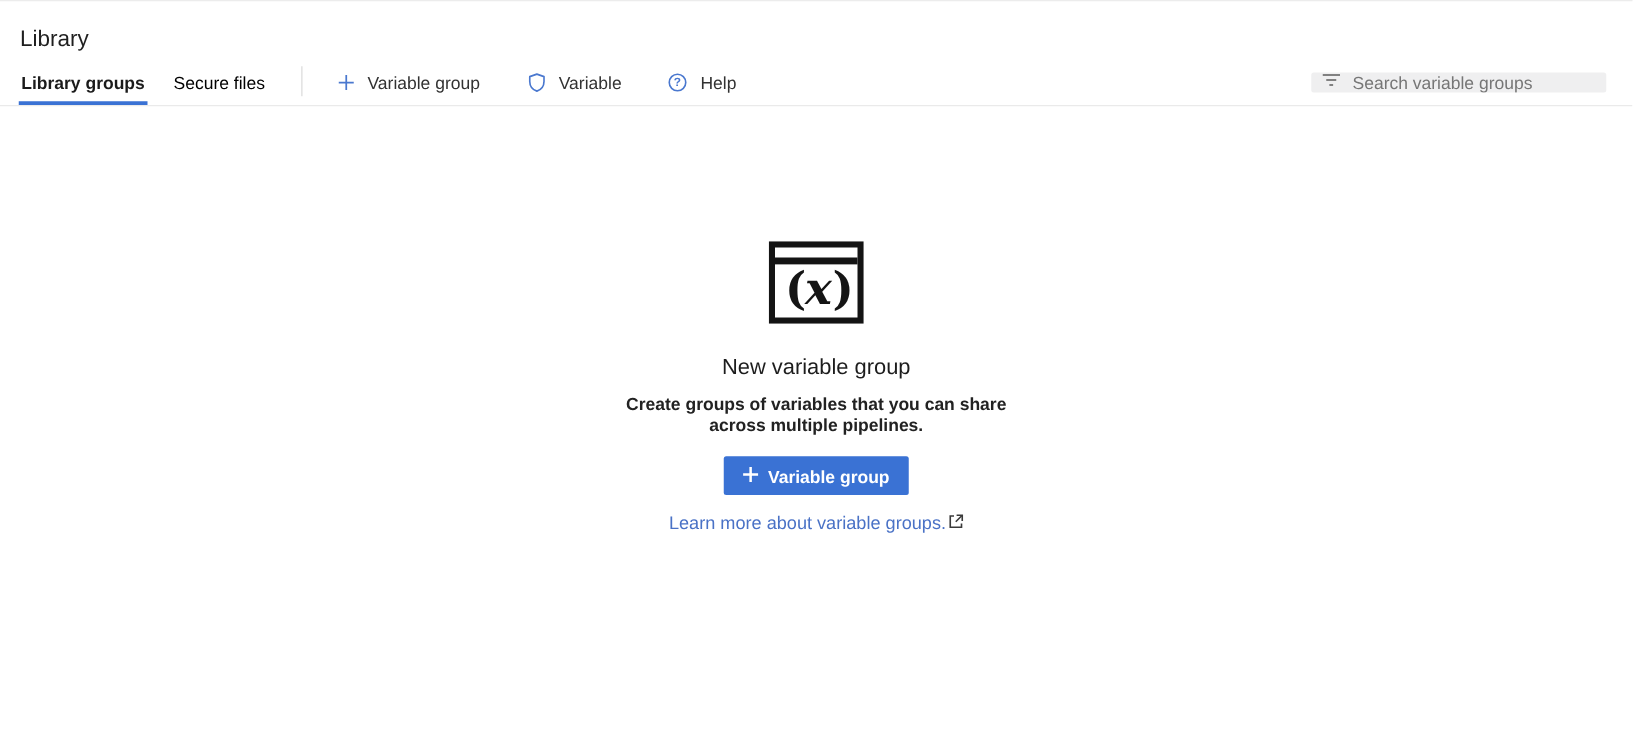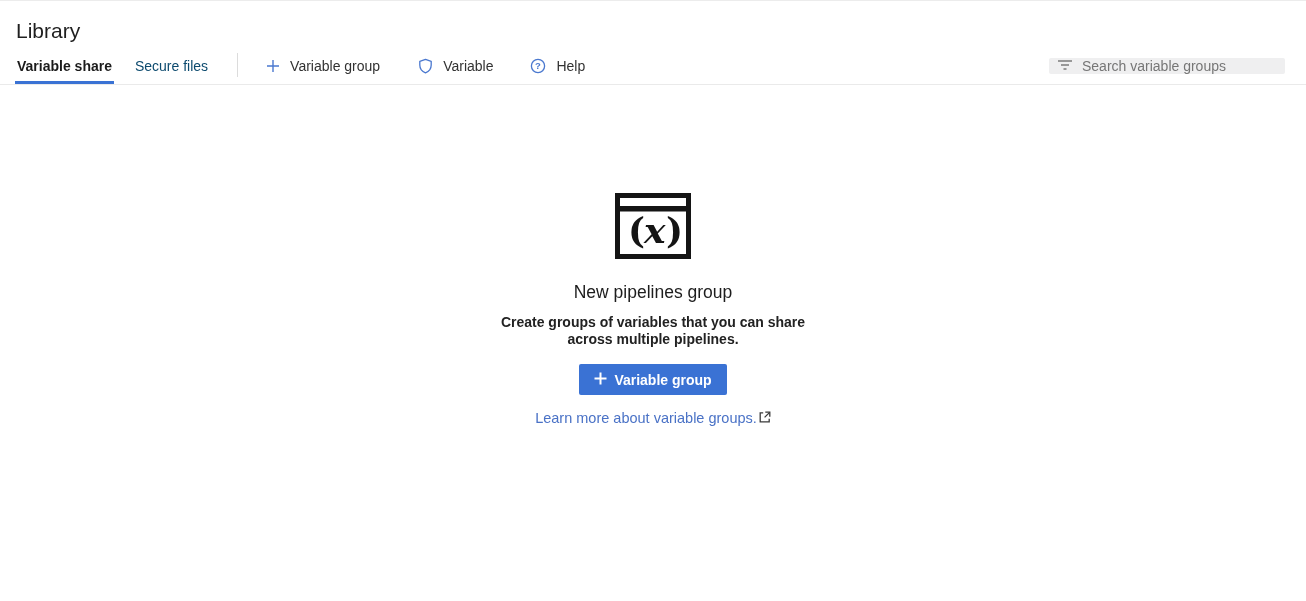--- a/index.html
+++ b/index.html
@@ -9,40 +9,40 @@
     font-family: "Liberation Sans", sans-serif;
     color: #252525;
     border-top: 1px solid #ececec;
     overflow: hidden;
   }
 
   
   .header { padding-top: 19px; }
   .page-title {
     margin-left: 16px;
-    font-size: 21px;
+    font-size: 18px;
     font-weight: 400;
     color: #1f1f1f;
     line-height: 22px;
   }
 
   .tabbar {
     display: flex;
     align-items: stretch;
     height: 37px;
     margin-top: 6px;
     border-bottom: 1px solid #eaeaea;
     padding: 0 21px 0 15px;
   }
   .tab {
     display: flex;
     align-items: center;
     padding: 3px 2px 0 2px;
     font-size: 14px;
-    color: #0c4a6e;
+    color: #000000;
     border-bottom: 3px solid transparent;
     cursor: pointer;
   }
   .tab.active {
     font-weight: 700;
     color: #1b1b1b;
     border-bottom-color: #3a72d4;
   }
   .tab + .tab { margin-left: 19px; }
 
@@ -140,21 +140,21 @@
   }
 </style>
 </head>
 <body>
 
 <div class="header">
   <h1 class="page-title">Library</h1>
 
   <div class="tabbar">
     <div class="tab active">
-      <span>Variable share</span>
+      <span>Library groups</span>
     </div>
     <div class="tab">
       <span>Secure files</span>
     </div>
 
     <div class="vdivider"></div>
 
     <div class="cmd">
       <span>
         <svg width="14" height="14" viewBox="0 0 14 14">
@@ -202,21 +202,21 @@
       <rect x="2.5" y="2.5" width="71" height="61" fill="#ffffff" stroke="#141414" stroke-width="5"></rect>
       <rect x="5" y="13" width="66" height="5.5" fill="#141414"></rect>
       <text y="50" font-family="DejaVu Serif, serif" font-size="36" font-weight="bold" fill="#141414">
         <tspan x="13">(</tspan>
         <tspan x="29" font-style="italic">x</tspan>
         <tspan x="51">)</tspan>
       </text>
     </svg>
   </span>
 
-  <div class="empty-title">New pipelines group</div>
+  <div class="empty-title">New variable group</div>
 
   <div class="empty-desc">Create groups of variables that you can share across multiple pipelines.</div>
 
   <button class="primary-btn">
     <span>
       <svg width="13" height="13" viewBox="0 0 13 13">
         <path d="M6.5 0.5 V12.5 M0.5 6.5 H12.5" stroke="#ffffff" stroke-width="2" fill="none"></path>
       </svg>
     </span>
     <span>Variable group</span>

